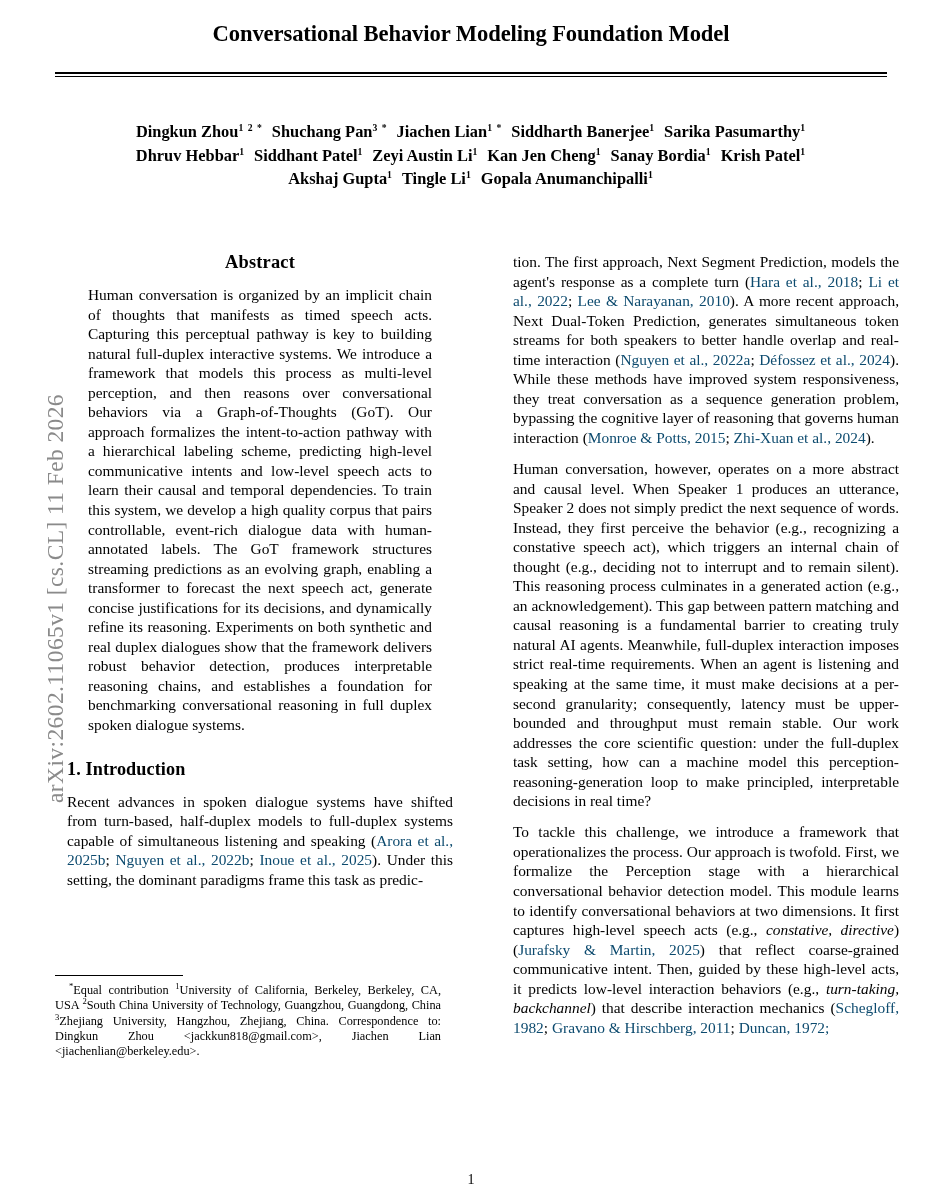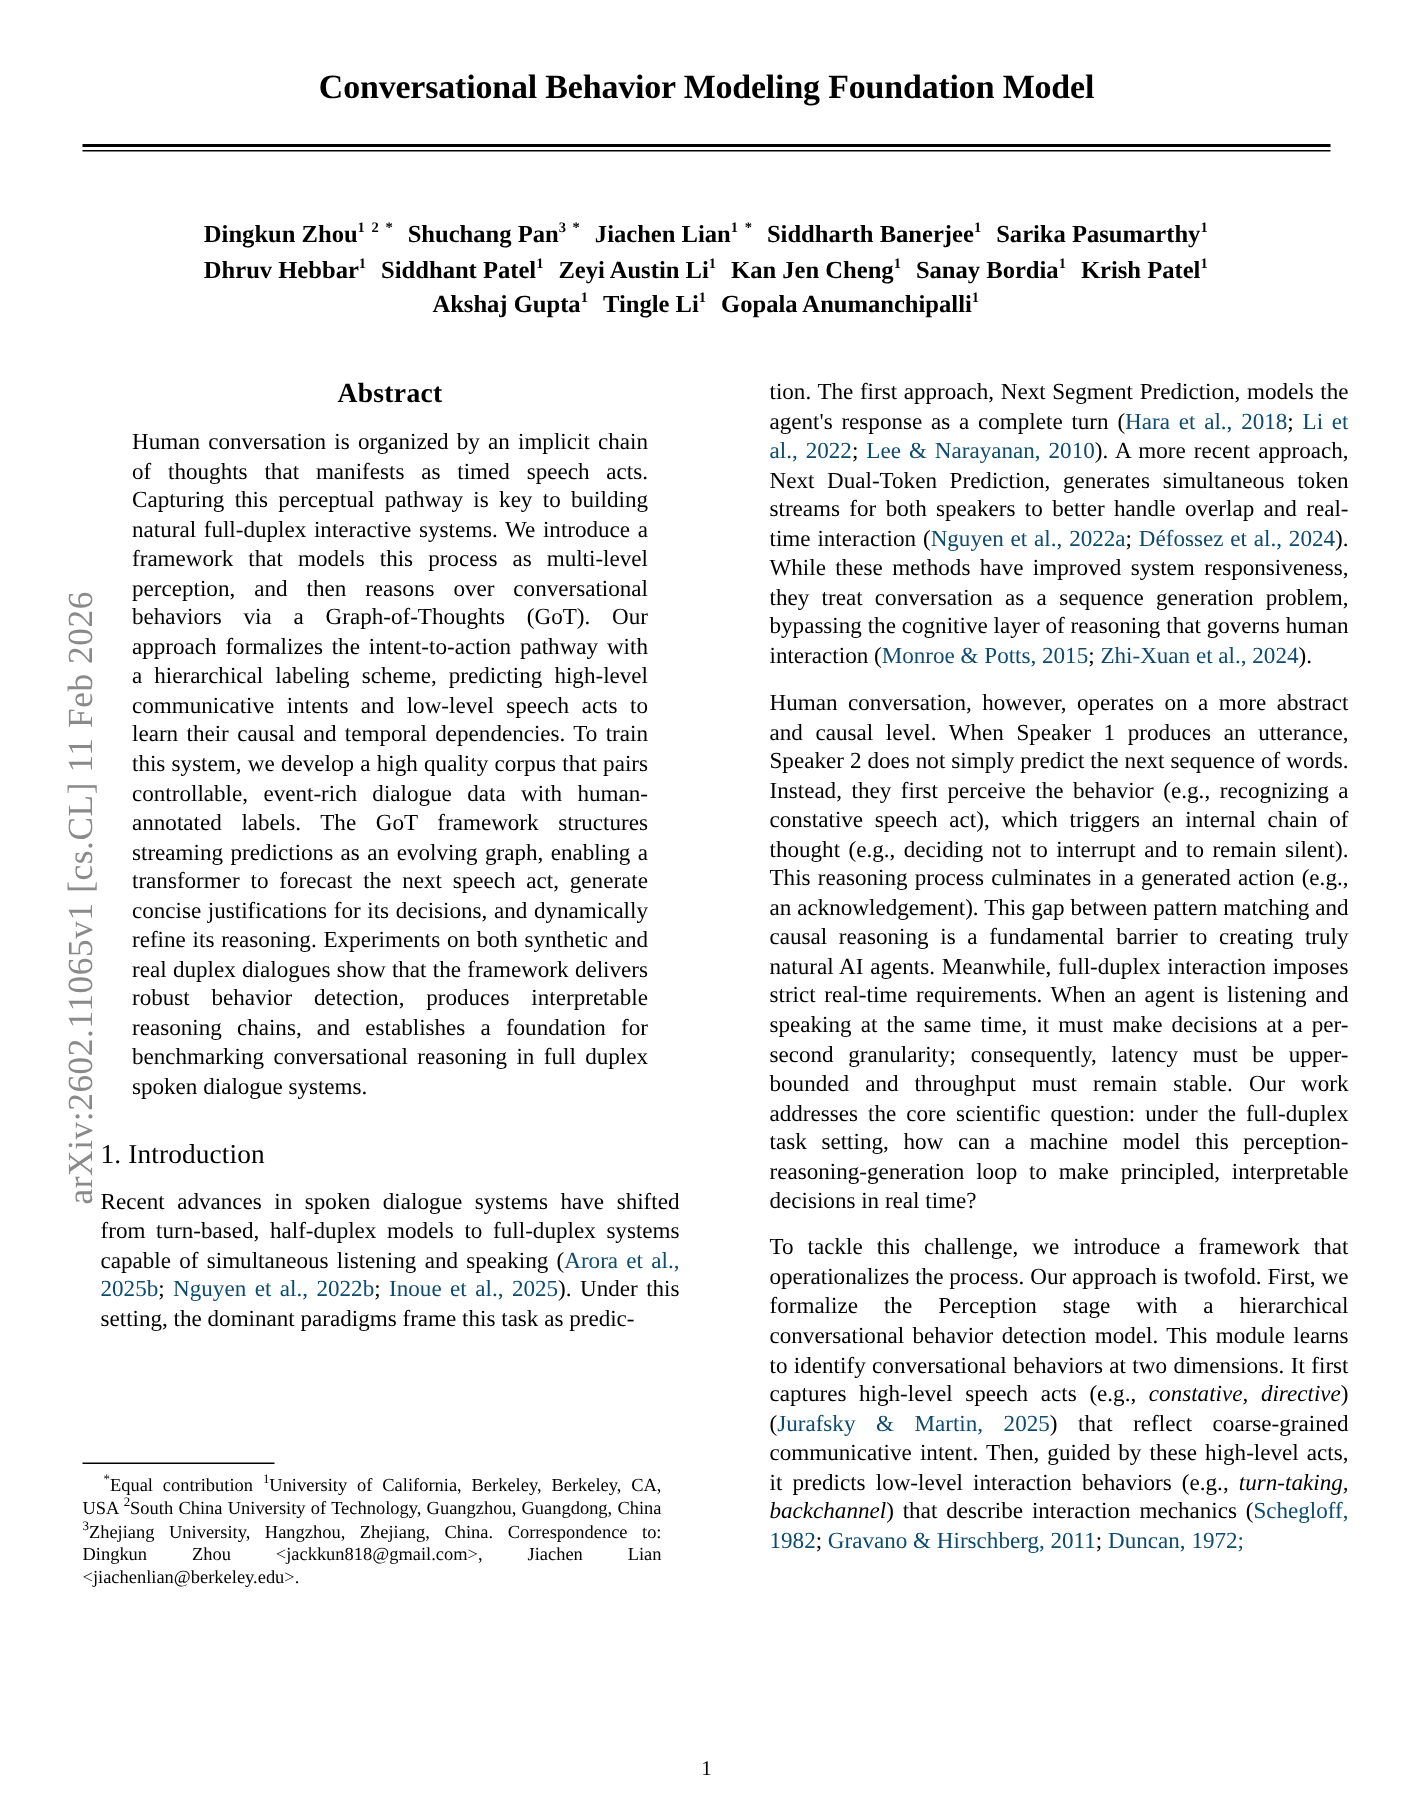--- a/index.html
+++ b/index.html
@@ -43,21 +43,21 @@
   
   #page {
     position: absolute;
     left: 55px;
     top: 0px;
     width: 832px;
     height: 1200px;
   }
 
   #title-block {
-    padding-top: 42px;
+    padding-top: 18px;
     text-align: center;
   }
   #title-block .title-line {
     font-size: 22.6px;
     font-weight: bold;
     line-height: 31px;
     letter-spacing: -0.1px;
   }
 
   .rule-double {
@@ -138,21 +138,21 @@
     font-size: 15.4px;
     line-height: 19.55px;
     text-align: justify;
     text-justify: inter-word;
     hyphens: manual;
   }
   p.para.tight { margin-bottom: 0; }
 
   h2.section-head {
     font-size: 18.2px;
-    font-weight: normal;
+    font-weight: bold;
     margin: 24px 0 12px 0;
     letter-spacing: 0.1px;
   }
 
   .cite { color: #0c4a6e; }
   .ital { font-style: italic; }
 
   
   #footnote {
     position: absolute;

